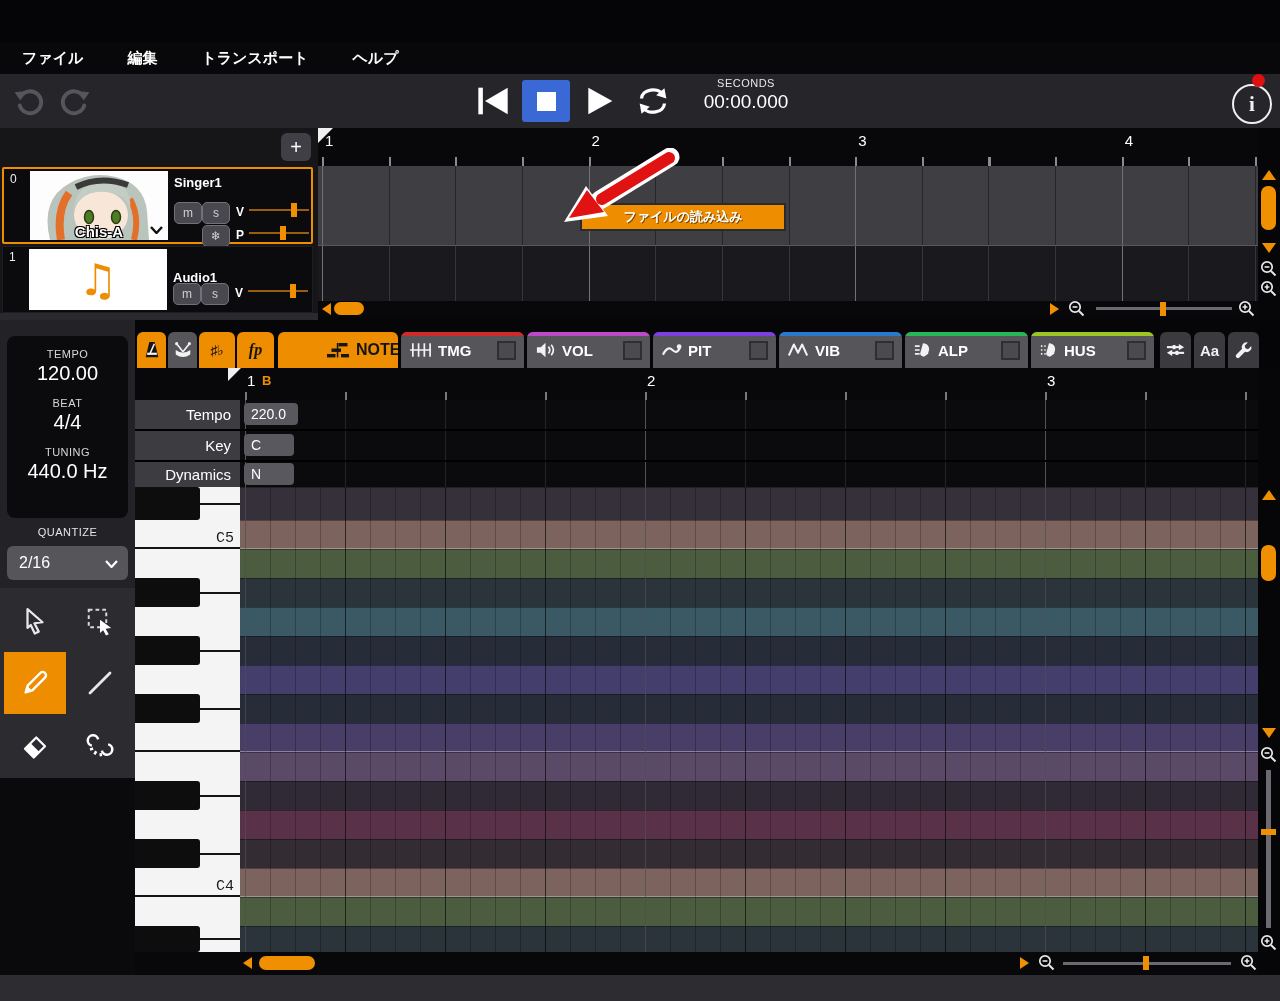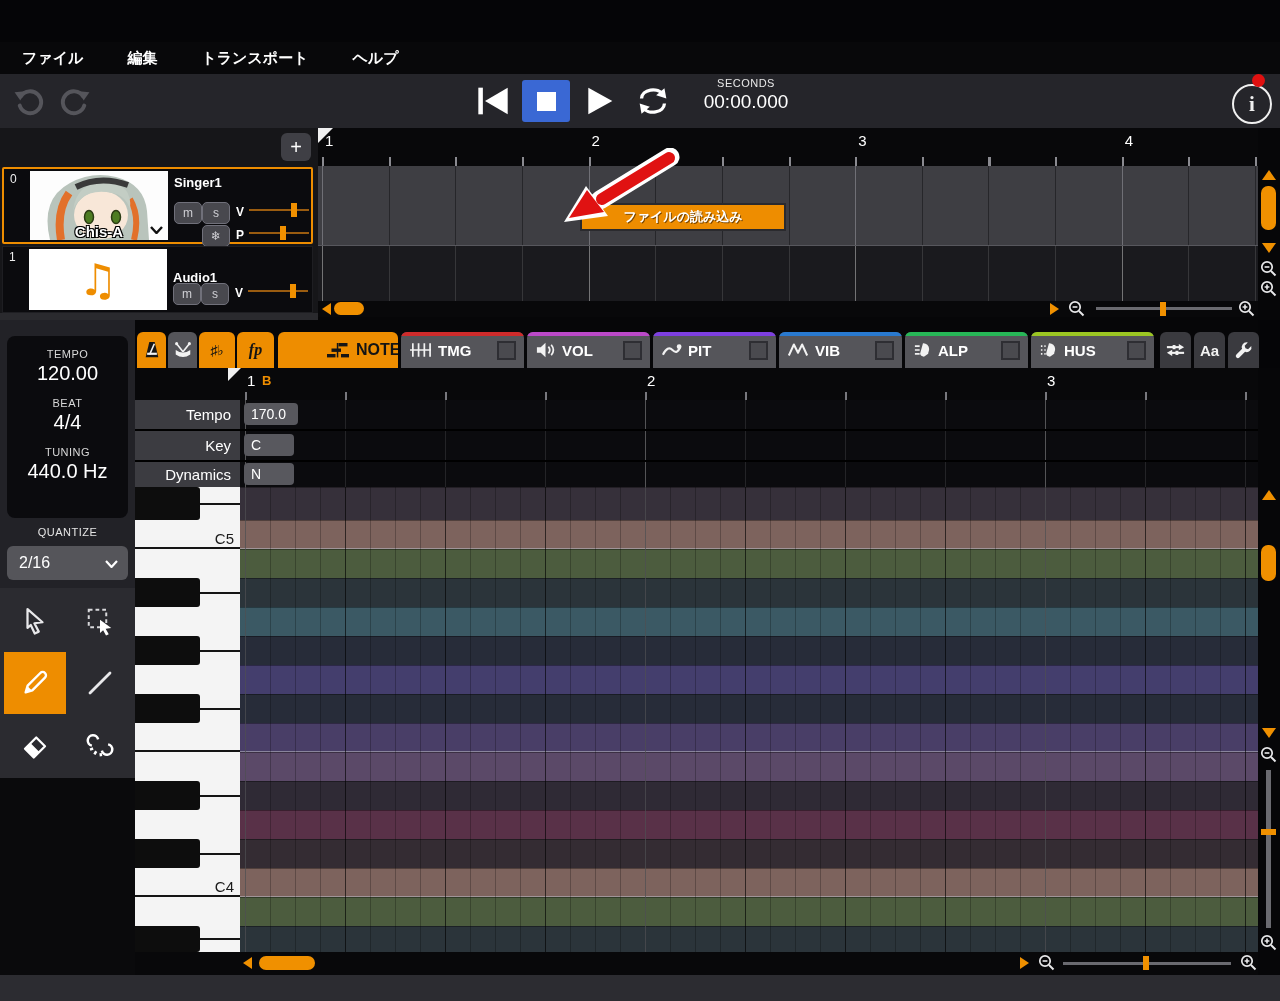--- a/index.html
+++ b/index.html
@@ -119,21 +119,21 @@
   #p-params{left:135px;top:400px;width:1123px;height:87px;background:#000;}
   .prow{position:absolute;left:0;width:1123px;}
   .prow .plabel{position:absolute;left:0;top:0;bottom:0;width:105px;background:#3c3c41;color:#fff;font-size:15px;
      display:flex;align-items:center;justify-content:flex-end;padding-right:9px;box-sizing:border-box;}
   .prow .ptrack{position:absolute;left:105px;right:0;top:0;bottom:0;background:#0b0b0e;
      background-image:repeating-linear-gradient(90deg,rgba(255,255,255,.22) 0 1px,transparent 1px 400px),
                       repeating-linear-gradient(90deg,rgba(255,255,255,.10) 0 1px,transparent 1px 100px);
      background-position:5px 0,5px 0;}
   .pchip{position:absolute;left:4px;top:3px;height:22px;min-width:40px;background:#58585e;border-radius:4px;color:#fff;
      font-size:14px;display:flex;align-items:center;padding:0 7px;}
-  #p-main{left:135px;top:487px;width:1123px;height:465px;background:#000;}
+  #p-main{left:135px;top:487px;width:1123px;height:465px;background:#000;font-family:Liberation Mono, monospace;}
   #keys{position:absolute;left:0;top:0;width:105px;height:465px;background:#f4f4f4;}
   .key-row{position:relative;}
   .key-row.black::before{content:'';position:absolute;left:0;top:0;bottom:0;width:62%;background:#0d0d0d;border-radius:0 3px 3px 0;}
   .key-row.black::after{content:'';position:absolute;left:62%;right:0;top:calc(50% - 1px);height:2px;background:#141414;}
   .key-row.sep{box-shadow:inset 0 -2px 0 #141414;}
   .key-row .klabel{position:absolute;right:6px;bottom:2px;font-size:15px;color:#1a1a1a;}
   #grid{position:absolute;left:105px;top:0;width:1018px;height:465px;}
   .grid-row{box-shadow:inset 0 1px 0 rgba(0,0,0,.35);}
   .grid-row.sep{box-shadow:inset 0 1px 0 rgba(0,0,0,.35), inset 0 -1px 0 rgba(190,190,200,.55);}
   #grid-lines{position:absolute;inset:0;pointer-events:none;
@@ -496,21 +496,21 @@
     <span class="mnum orange-b" style="left:127px;font-size:13px;top:5px">B</span>
   <span class="mnum" style="left: 112px;">1</span>
       <span class="mnum" style="left: 512px;">2</span>
       <span class="mnum" style="left: 912px;">3</span>
     </div>
 
   <div class="abs" id="p-params">
     <div class="prow" style="top:0;height:29px">
       <div class="plabel">Tempo</div>
       <div class="ptrack">
-        <div class="pchip">170.0</div>
+        <div class="pchip">220.0</div>
       </div>
     </div>
     <div class="prow" style="top:31px;height:29px">
       <div class="plabel">Key</div>
       <div class="ptrack">
         <div class="pchip" style="min-width:36px">C</div>
       </div>
     </div>
     <div class="prow" style="top:62px;height:25px">
       <div class="plabel">Dynamics</div>

